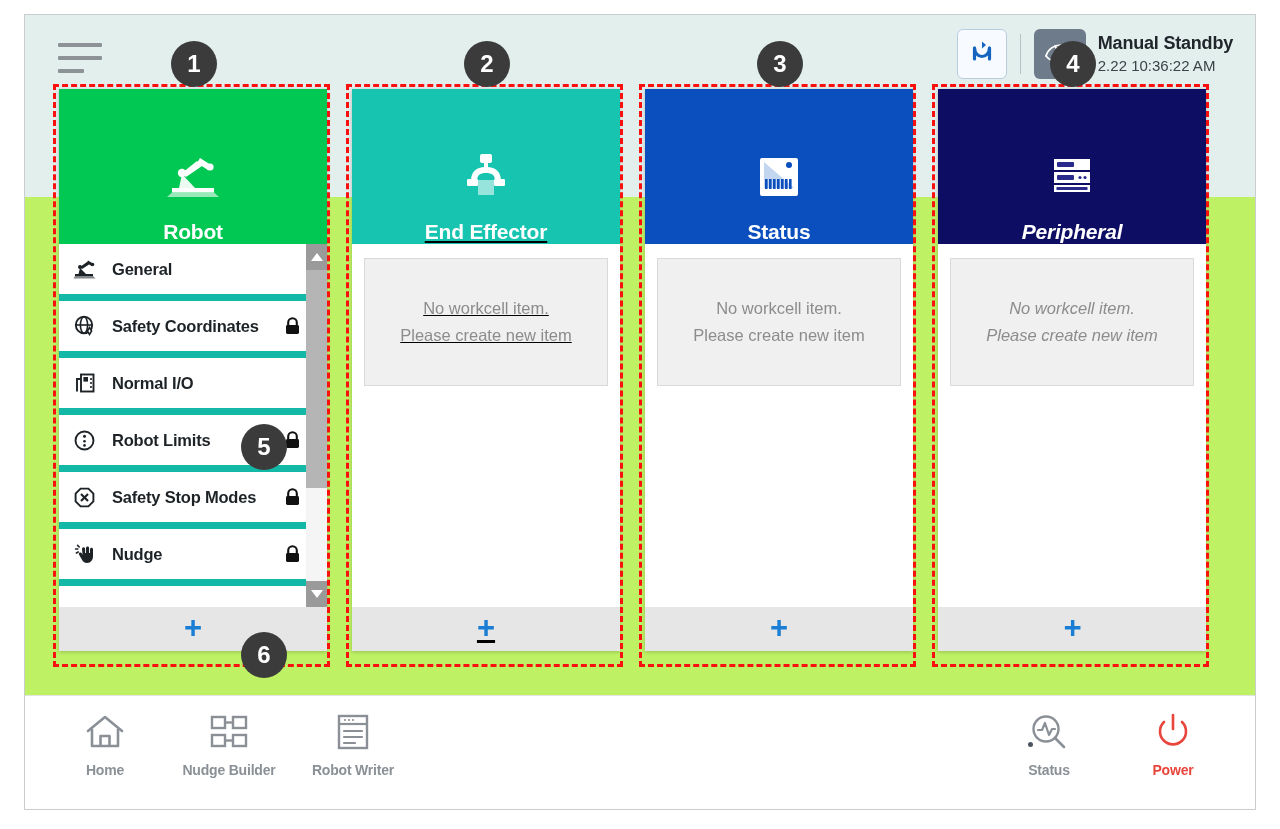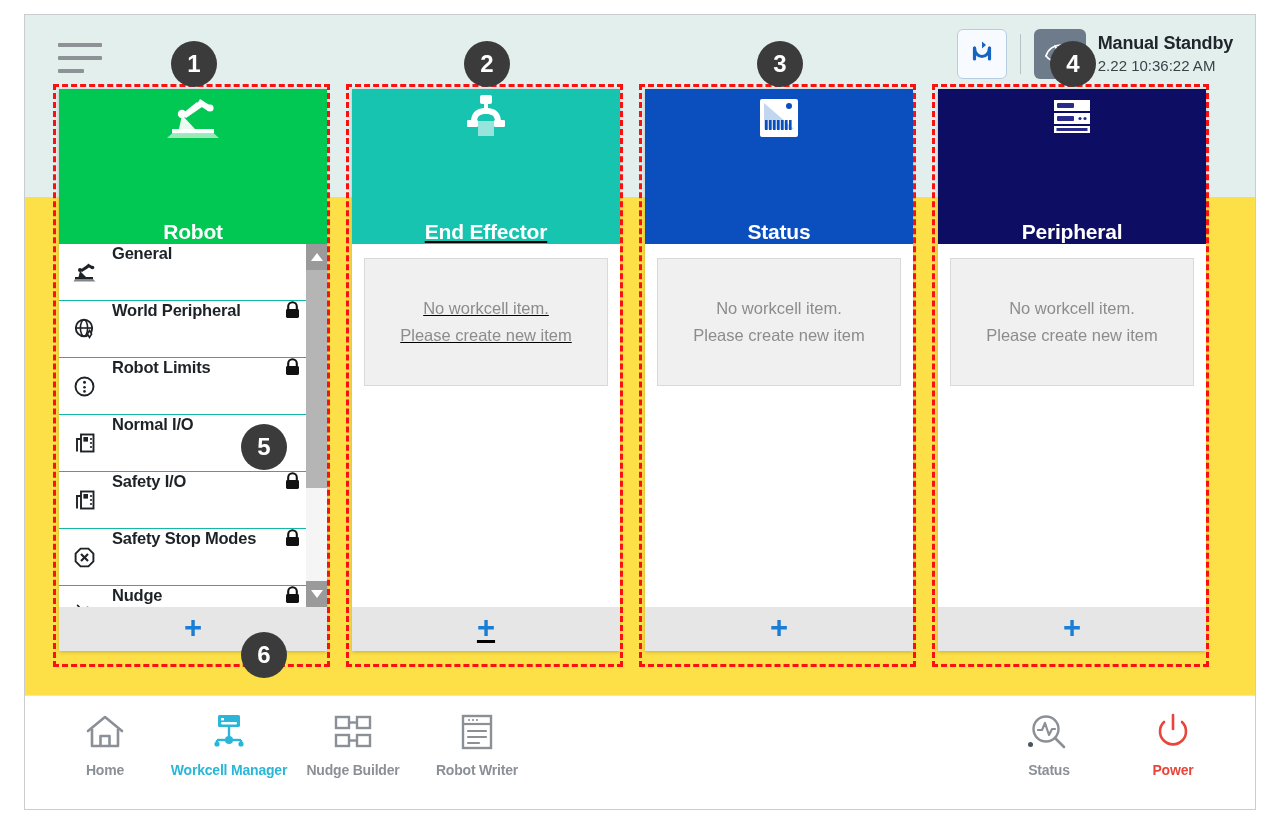--- a/index.html
+++ b/index.html
@@ -8,21 +8,21 @@
     background: #ffffff;
     font-family: "Liberation Sans", sans-serif;
     overflow: hidden;
   }
 
   
   #app-frame {
     position: absolute;
     left: 24px; top: 14px;
     width: 1232px; height: 796px;
-    background: #fde047;
+    background: #bef264;
     border: 1px solid #c9cdd0;
     overflow: hidden;
   }
 
   
   #header {
     position: absolute; left: 0; top: 0;
     width: 100%; height: 182px;
     background: #e3efed;
   }
@@ -77,26 +77,26 @@
   .wc-col {
     position: absolute; top: 74px;
     width: 268px; height: 562px;
     background: #ffffff;
     box-shadow: 0 1px 4px rgba(0,0,0,.22);
     display: flex; flex-direction: column;
   }
   #col-robot      { left: 34px; }
   #col-endeffector{ left: 327px; text-decoration: underline; }
   #col-machine    { left: 620px; }
-  #col-peripheral { left: 913px; }
+  #col-peripheral { left: 913px; font-style: italic; }
 
   .wc-head {
     height: 155px;
     display:flex; flex-direction:column;
-    align-items:center; justify-content:space-between;
+    align-items:center; justify-content:flex-end;
     cursor: pointer;
   }
   .wc-head .wc-icon { height: 58px; display:flex; align-items:center; justify-content:center; }
   .wc-head .wc-title {
     color:#ffffff; font-size: 21px; font-weight: bold; margin-top: 14px;
     letter-spacing: -0.2px;
   }
 
   .wc-body { flex: 1; position: relative; overflow: hidden; background:#fff; }
 
@@ -116,23 +116,23 @@
     cursor: pointer;
   }
   .plus-glyph {
     color:#1a7fd4; font-size: 31px; font-weight: bold; line-height: 1;
     margin-top: -3px;
   }
 
   
   .rb-list { position:absolute; inset:0; }
   .rb-item {
-    height: 57px; display:flex; 
+    height: 57px; display:flex; align-items:center;
     padding-left: 14px; padding-right: 26px;
-    border-bottom: 1px solid #14b8a6;
+    border-bottom: 7px solid #14b8a6;
     cursor: pointer;
   }
   .rb-item .rb-ico { width: 32px; display:flex; align-items:center; justify-content:flex-start; }
   .rb-item .rb-label {
     flex: 1; font-size: 16.5px; font-weight: bold; color: #1d2226;
     padding-left: 7px; letter-spacing: -0.2px;
   }
   .rb-item .rb-lock { width: 20px; display:flex; justify-content:flex-end; }
 
   
@@ -284,39 +284,21 @@
 
           <div class="rb-item">
             <span class="rb-ico">
               <svg width="24" height="24" viewBox="0 0 24 24">
                 <circle cx="11" cy="11" r="8.2" fill="none" stroke="#1d2226" stroke-width="1.9"></circle>
                 <ellipse cx="11" cy="11" rx="3.6" ry="8.2" fill="none" stroke="#1d2226" stroke-width="1.6"></ellipse>
                 <line x1="3" y1="11" x2="19" y2="11" stroke="#1d2226" stroke-width="1.6"></line>
                 <path d="M16.5 13.5 L18.6 17 L16.5 20.5 L14.4 17 Z" fill="#ffffff" stroke="#1d2226" stroke-width="1.6"></path>
               </svg>
             </span>
-            <span class="rb-label">World Peripheral</span>
-            <span class="rb-lock">
-              <svg width="17" height="18" viewBox="0 0 17 18">
-                <path d="M4.2 8 V5.6 a4.3 4.3 0 0 1 8.6 0 V8" fill="none" stroke="#111111" stroke-width="2.1"></path>
-                <rect x="2" y="8" width="13" height="9" rx="1.4" fill="#111111"></rect>
-              </svg>
-            </span>
-          </div>
-
-          <div class="rb-item">
-            <span class="rb-ico">
-              <svg width="23" height="23" viewBox="0 0 23 23">
-                <circle cx="11.5" cy="11.5" r="9" fill="none" stroke="#1d2226" stroke-width="1.9"></circle>
-                <circle cx="11.5" cy="7.2" r="1.5" fill="#1d2226"></circle>
-                <circle cx="11.5" cy="12.2" r="1.3" fill="#1d2226"></circle>
-                <circle cx="11.5" cy="16.4" r="1.3" fill="#1d2226"></circle>
-              </svg>
-            </span>
-            <span class="rb-label">Robot Limits</span>
+            <span class="rb-label">Safety Coordinates</span>
             <span class="rb-lock">
               <svg width="17" height="18" viewBox="0 0 17 18">
                 <path d="M4.2 8 V5.6 a4.3 4.3 0 0 1 8.6 0 V8" fill="none" stroke="#111111" stroke-width="2.1"></path>
                 <rect x="2" y="8" width="13" height="9" rx="1.4" fill="#111111"></rect>
               </svg>
             </span>
           </div>
 
           <div class="rb-item">
             <span class="rb-ico">
@@ -328,37 +310,36 @@
                 <circle cx="18" cy="16" r="1.1" fill="#1d2226"></circle>
                 <path d="M8 8 H4 V20.5" fill="none" stroke="#1d2226" stroke-width="1.9"></path>
               </svg>
             </span>
             <span class="rb-label">Normal I/O</span>
             <span class="rb-lock"></span>
           </div>
 
           <div class="rb-item">
             <span class="rb-ico">
-              <svg width="24" height="24" viewBox="0 0 24 24">
-                <rect x="8" y="3.5" width="12.5" height="17" fill="none" stroke="#1d2226" stroke-width="1.9"></rect>
-                <rect x="10.4" y="6" width="4.6" height="4.6" fill="#1d2226"></rect>
-                <circle cx="18" cy="8" r="1.1" fill="#1d2226"></circle>
-                <circle cx="18" cy="12" r="1.1" fill="#1d2226"></circle>
-                <circle cx="18" cy="16" r="1.1" fill="#1d2226"></circle>
-                <path d="M8 8 H4 V20.5" fill="none" stroke="#1d2226" stroke-width="1.9"></path>
-              </svg>
-            </span>
-            <span class="rb-label">Safety I/O</span>
+              <svg width="23" height="23" viewBox="0 0 23 23">
+                <circle cx="11.5" cy="11.5" r="9" fill="none" stroke="#1d2226" stroke-width="1.9"></circle>
+                <circle cx="11.5" cy="7.2" r="1.5" fill="#1d2226"></circle>
+                <circle cx="11.5" cy="12.2" r="1.3" fill="#1d2226"></circle>
+                <circle cx="11.5" cy="16.4" r="1.3" fill="#1d2226"></circle>
+              </svg>
+            </span>
+            <span class="rb-label">Robot Limits</span>
             <span class="rb-lock">
               <svg width="17" height="18" viewBox="0 0 17 18">
                 <path d="M4.2 8 V5.6 a4.3 4.3 0 0 1 8.6 0 V8" fill="none" stroke="#111111" stroke-width="2.1"></path>
                 <rect x="2" y="8" width="13" height="9" rx="1.4" fill="#111111"></rect>
               </svg>
             </span>
           </div>
+
 
           <div class="rb-item">
             <span class="rb-ico">
               <svg width="23" height="23" viewBox="0 0 23 23">
                 <path d="M7.6 2.6 H15.4 L20.4 7.6 V15.4 L15.4 20.4 H7.6 L2.6 15.4 V7.6 Z" fill="none" stroke="#1d2226" stroke-width="1.9"></path>
                 <line x1="8" y1="8" x2="15" y2="15" stroke="#1d2226" stroke-width="2.1"></line>
                 <line x1="15" y1="8" x2="8" y2="15" stroke="#1d2226" stroke-width="2.1"></line>
               </svg>
             </span>
             <span class="rb-label">Safety Stop Modes</span>
@@ -506,37 +487,20 @@
         <span class="nav-ico">
           <svg width="42" height="40" viewBox="0 0 42 40">
             <path d="M4 19 L21 5 L38 19" fill="none" stroke="#8a9096" stroke-width="2.6" stroke-linecap="round" stroke-linejoin="round"></path>
             <path d="M8 17 V34 H34 V17" fill="none" stroke="#8a9096" stroke-width="2.6" stroke-linejoin="round"></path>
             <path d="M16.5 34 V24 H25.5 V34" fill="none" stroke="#8a9096" stroke-width="2.6" stroke-linejoin="round"></path>
           </svg>
         </span>
         <span class="nav-lbl">Home</span>
       </div>
 
-      <div class="nav-item active">
-        <span class="nav-ico">
-          <svg width="46" height="40" viewBox="0 0 46 40">
-            <rect x="12" y="3" width="22" height="12" rx="1.6" fill="#29b6d8"></rect>
-            <rect x="15" y="6" width="3" height="2.4" fill="#ffffff"></rect>
-            <rect x="15" y="10" width="16" height="2.6" rx="1.3" fill="#ffffff"></rect>
-            <line x1="23" y1="15" x2="23" y2="28" stroke="#29b6d8" stroke-width="2.4"></line>
-            <line x1="11" y1="28" x2="35" y2="28" stroke="#29b6d8" stroke-width="2.4"></line>
-            <line x1="11" y1="28" x2="11" y2="32" stroke="#29b6d8" stroke-width="2.4"></line>
-            <line x1="35" y1="28" x2="35" y2="32" stroke="#29b6d8" stroke-width="2.4"></line>
-            <circle cx="23" cy="28" r="4" fill="#29b6d8"></circle>
-            <circle cx="11" cy="32" r="2.6" fill="#29b6d8"></circle>
-            <circle cx="35" cy="32" r="2.6" fill="#29b6d8"></circle>
-          </svg>
-        </span>
-        <span class="nav-lbl">Workcell Manager</span>
-      </div>
 
       <div class="nav-item">
         <span class="nav-ico">
           <svg width="44" height="40" viewBox="0 0 44 40">
             <g fill="none" stroke="#8a9096" stroke-width="2.4">
               <rect x="5" y="5" width="13" height="11"></rect>
               <rect x="26" y="5" width="13" height="11"></rect>
               <line x1="18" y1="10.5" x2="26" y2="10.5"></line>
               <rect x="5" y="23" width="13" height="11"></rect>
               <rect x="26" y="23" width="13" height="11"></rect>

